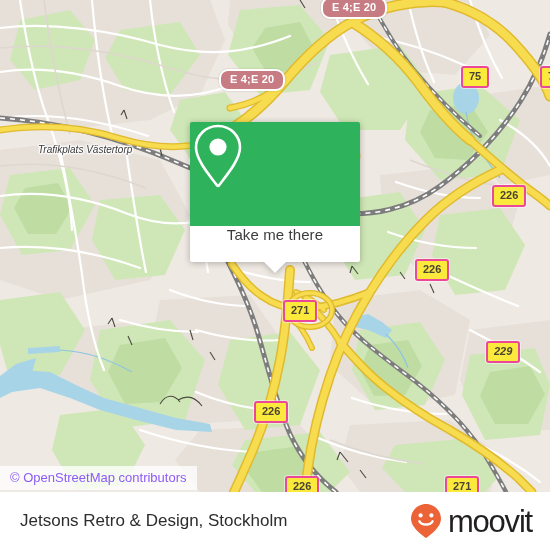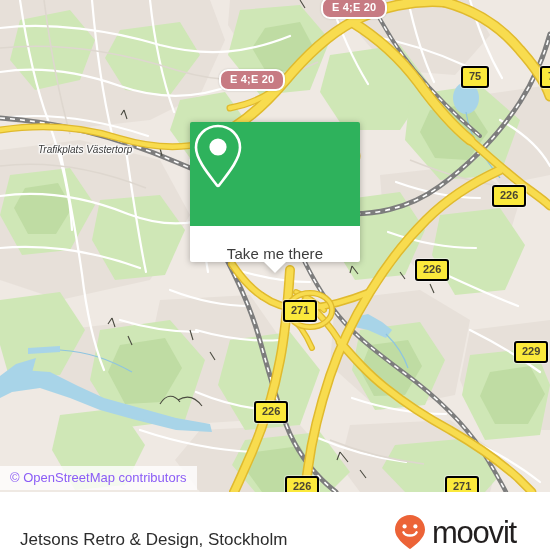--- a/index.html
+++ b/index.html
@@ -17,21 +17,21 @@
   
   .shield{
     position:absolute;
     font-size:11px;font-weight:bold;
     line-height:1;
     white-space:nowrap;
     z-index:40;
   }
   .shield.yellow{
     background:#fbe93c;
-    border:2px solid #000000;
+    border:2px solid #ec4899;
     border-radius:3px;
     color:#4a4533;
     padding:3px 6px 4px 6px;
     box-shadow:0 0 0 1px rgba(255,255,255,.45);
   }
   .shield.euro{
     background:#c77b83;
     border:2px solid #ffffff;
     border-radius:9px;
     color:#ffffff;
@@ -58,21 +58,21 @@
     position:absolute;left:190px;top:122px;width:170px;
     z-index:60;
     filter:drop-shadow(0 1px 3px rgba(0,0,0,.28));
   }
   .callout-top{
     height:104px;background:#2eb25c;border-radius:2px 2px 0 0;
     display:flex;align-items:center;justify-content:center;
   }
   .callout-bottom{
     height:36px;background:#ffffff;border-radius:0 0 2px 2px;
-    display:flex;align-items:flex-end;justify-content:center;
+    display:flex;align-items:flex-start;justify-content:center;
     position:relative;
   }
   .callout-label{
     font-size:15px;color:#3c3c3c;letter-spacing:.1px;
   }
   .callout-arrow{
     position:absolute;left:50%;top:100%;margin-left:-11px;
     width:0;height:0;
     border-left:11px solid transparent;
     border-right:11px solid transparent;
@@ -89,22 +89,22 @@
   }
 
   
   .footer{
     position:absolute;left:0;top:492px;width:550px;height:58px;
     background:#ffffff;
     overflow:hidden;
   }
   .footer-inner{
     position:relative;z-index:2;
-    height:58px;display:flex;align-items:flex-end;
-    padding:0 34px 0 20px;box-sizing:border-box;
+    height:58px;display:flex;align-items:center;
+    padding:0 18px 0 20px;box-sizing:border-box;
   }
   .footer-title{
     font-size:17px;color:#2d2d2d;white-space:nowrap;
   }
   .brand{margin-left:auto;display:flex;align-items:center;gap:6px;}
   .brand-word{
     font-size:31px;letter-spacing:-1.2px;color:#221f1f;
     line-height:1;font-weight:normal;
   }
 </style>
@@ -315,21 +315,21 @@
 
     <div class="place-label" style="left:38px;top:144px;">Trafikplats Västertorp</div>
 
     <div class="shield euro" style="left:321px;top:-3px;">E 4;E 20</div>
     <div class="shield euro" style="left:219px;top:69px;">E 4;E 20</div>
     <div class="shield yellow" style="left:461px;top:66px;">75</div>
     <div class="shield yellow" style="left:540px;top:66px;">75</div>
     <div class="shield yellow" style="left:492px;top:185px;">226</div>
     <div class="shield yellow" style="left:415px;top:259px;">226</div>
     <div class="shield yellow" style="left:283px;top:300px;">271</div>
-    <div class="shield yellow" style="left:514px;top:341px;">229</div>
+    <div class="shield yellow" style="left:486px;top:341px;font-style:italic;">229</div>
     <div class="shield yellow" style="left:254px;top:401px;">226</div>
     <div class="shield yellow" style="left:285px;top:476px;">226</div>
     <div class="shield yellow" style="left:445px;top:476px;">271</div>
 
     <div class="callout">
       <div class="callout-top">
         <svg width="56" height="68" viewBox="0 0 56 68">
           <path d="M28 4 C15.8 4 6 13.6 6 25.6 C6 38 20 54 27.2 63.6 C27.6 64.2 28.4 64.2 28.8 63.6
                    C36 54 50 38 50 25.6 C50 13.6 40.2 4 28 4 Z" fill="none" stroke="#ffffff" stroke-width="2.6"></path>
           <circle cx="28" cy="25" r="8.6" fill="#ffffff"></circle>

